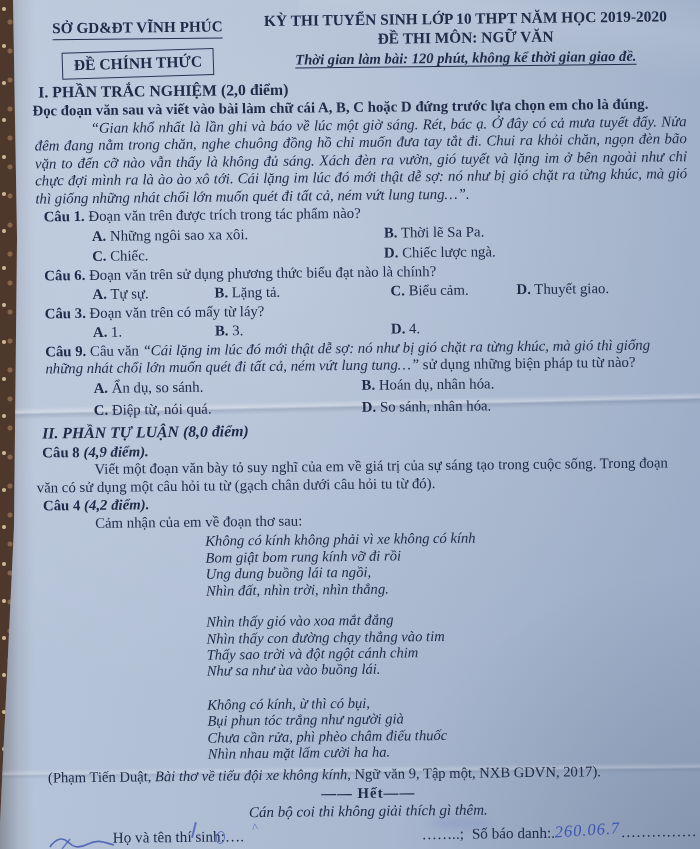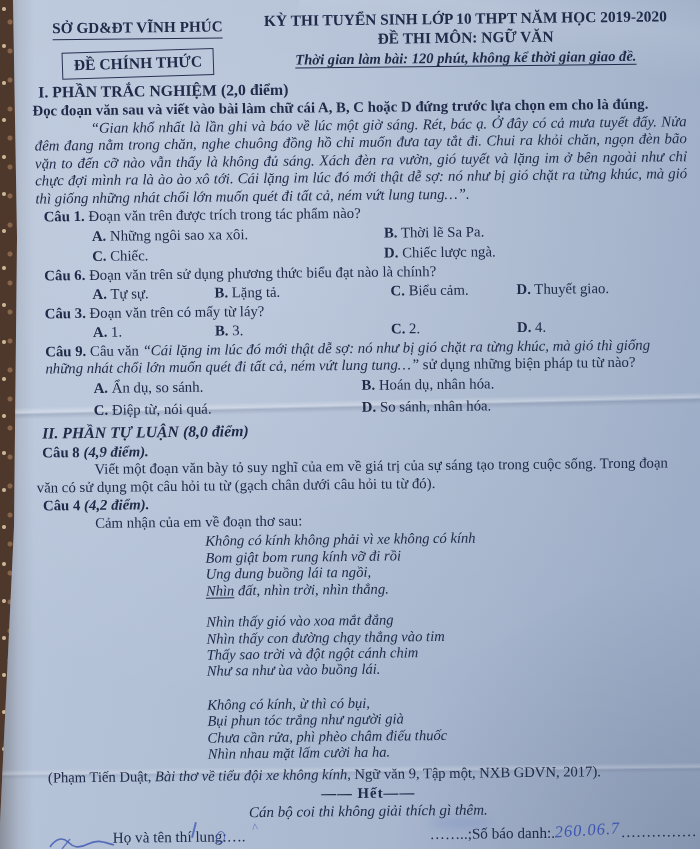--- a/index.html
+++ b/index.html
@@ -59,21 +59,21 @@
   .opts-1{grid-template-columns:292px 1fr;}
   .opts-23{grid-template-columns:122px 176px 126px 1fr;}
   .opts-4{grid-template-columns:268px 1fr;row-gap:5px;}
   .q4-quote{font-style:italic;}
   .p5{text-indent:58px;margin:0;}
   .q6-intro{margin-left:58px;}
   .poem{font-style:italic;margin-left:168px;line-height:16.4px;font-size:14.6px;margin-top:2px;}
   .stanza{margin-bottom:15px;}
   .stanza:last-child{margin-bottom:0;}
   .stanza3{margin-top:17px;}
-  .u{text-decoration:underline;text-underline-offset:2px;}
+  .u{text-underline-offset:2px;}
   .citation{margin:6px 0 0 8px;white-space:nowrap;font-size:14.6px;}
   .end-line{text-align:center;font-weight:bold;margin-top:1px;letter-spacing:1px;}
   .invig{text-align:center;font-style:italic;font-size:15px;margin-top:1px;}
   .sign-row{display:flex;align-items:baseline;margin:5px 0 0 72px;font-size:15.2px;}
   .hand{color:#3c55b0;font-style:italic;font-size:16.5px;display:inline-block;transform:rotate(-3deg) translateY(-2px);
     letter-spacing:1px;font-family:"Liberation Serif",serif;}
   .pen-smudge{position:absolute;left:428px;top:818px;width:64px;height:10px;background:#4a63c0;opacity:0.18;filter:blur(4px);border-radius:50%;}
   .pen-tick{position:absolute;left:193px;top:822px;width:1.6px;height:16px;background:#3c55b0;opacity:0.75;transform:rotate(14deg);}
   .pen-oval{position:absolute;left:216px;top:831px;width:7px;height:11px;border:1.4px solid #3c55b0;border-radius:50%;opacity:0.7;transform:rotate(12deg);}
   .pen-caret{position:absolute;left:252px;top:820px;color:#3c55b0;font-size:13px;opacity:0.65;transform:rotate(-6deg);}
@@ -125,21 +125,20 @@
       <div><b>C.</b> <span>Biểu cảm.</span></div>
       <div><b>D.</b> <span>Thuyết giao.</span></div>
     </div>
   </div>
 
   <div class="q">
     <div class="q-line"><b class="q-label">Câu 3.</b> <span>Đoạn văn trên có mấy từ láy?</span></div>
     <div class="opts opts-23">
       <div><b>A.</b> <span>1.</span></div>
       <div><b>B.</b> <span>3.</span></div>
-      <div><b>C.</b> <span>2.</span></div>
       <div><b>D.</b> <span>4.</span></div>
     </div>
   </div>
 
   <div class="q">
     <div class="q-line"><b class="q-label">Câu 9.</b> <span>Câu văn </span><span class="q4-quote">“Cái lặng im lúc đó mới thật dễ sợ: nó như bị gió chặt ra từng khúc, mà gió thì giống những nhát chổi lớn muốn quét đi tất cả, ném vứt lung tung…”</span><span> sử dụng những biện pháp tu từ nào?</span></div>
     <div class="opts opts-4">
       <div><b>A.</b> <span>Ẩn dụ, so sánh.</span></div>
       <div><b>B.</b> <span>Hoán dụ, nhân hóa.</span></div>
       <div><b>C.</b> <span>Điệp từ, nói quá.</span></div>
@@ -175,25 +174,25 @@
       <div>Nhìn nhau mặt lấm cười ha ha.</div>
     </div>
   </div>
 
   <div class="citation"><span>(Phạm Tiến Duật, </span><span class="it">Bài thơ về tiểu đội xe không kính</span><span>, Ngữ văn 9, Tập một, NXB GDVN, 2017).</span></div>
 
   <div class="end-line">—— Hết——</div>
   <div class="invig">Cán bộ coi thi không giải thích gì thêm.</div>
 
   <div class="sign-row">
-    <span>Họ và tên thí lung:</span>
+    <span>Họ và tên thí sinh:</span>
       <span>….</span>
       <span style="flex:1"></span>
       <span>……..;</span>
-    <span style="">Số báo danh:.</span>
+    <span style="margin-left:8px;">Số báo danh:.</span>
     <span class="hand">260.06.7</span>
     <span>……………</span>
   </div>
 
 </div>
 
 <div class="pen-smudge"></div>
 <div class="pen-tick"></div>
 <div class="pen-oval"></div>
 <div class="pen-caret">^</div>

